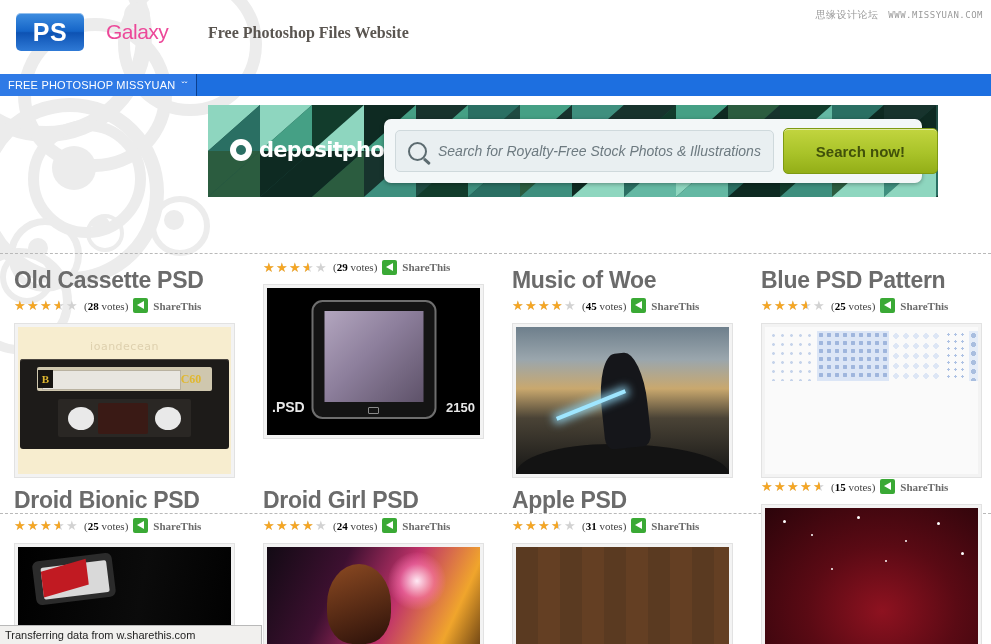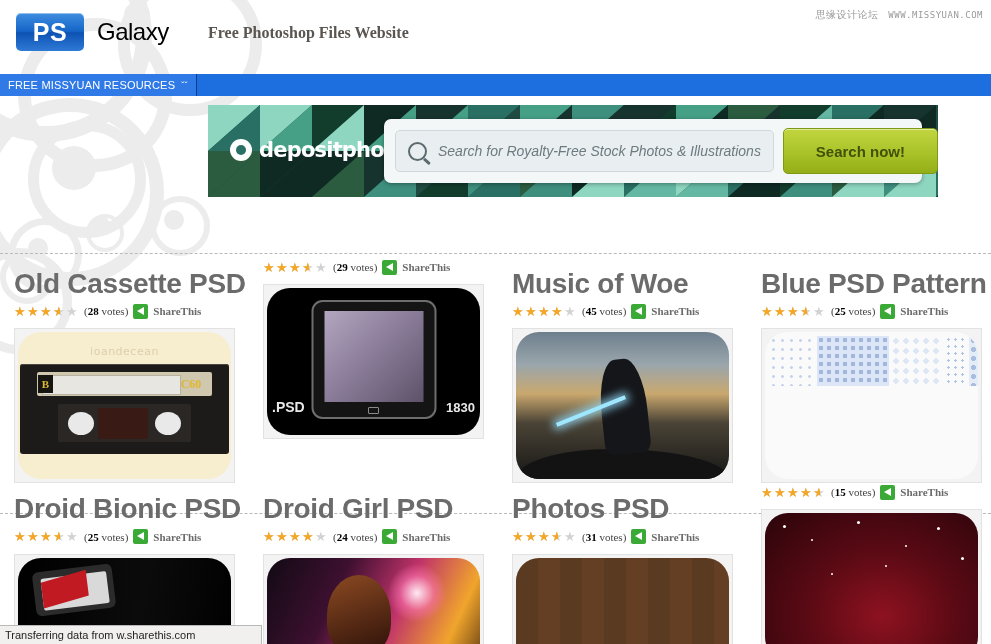--- a/index.html
+++ b/index.html
@@ -19,21 +19,21 @@
   .logo-wrap{position:absolute;left:16px;top:13px;display:flex;align-items:center;}
   .logo-ps{
     width:68px;height:38px;border-radius:5px;
     background:linear-gradient(180deg,#3f8ee0 0%,#1565c8 48%,#0d52b3 52%,#2f7ad6 100%);
     box-shadow:inset 0 1px 0 rgba(255,255,255,.45);
     display:flex;align-items:center;justify-content:center;
     color:#fff;font-weight:bold;font-size:25px;letter-spacing:.5px;
     font-family:"Liberation Sans", sans-serif;
   }
   .logo-galaxy{
-    margin-left:13px;color:#000000;font-size:24px;font-weight:normal;
+    margin-left:22px;color:#ec4899;font-size:21px;font-weight:normal;
     font-family:"Liberation Sans", sans-serif;letter-spacing:-.5px;
   }
   .tagline{
     position:absolute;left:208px;top:24px;color:#5a5550;
     font-size:16px;font-weight:bold;font-family:"Liberation Serif",serif;
   }
   .watermark{
     position:absolute;right:8px;top:8px;color:#9a9a9a;font-size:10px;
     letter-spacing:.5px;font-family:"DejaVu Sans",sans-serif;white-space:nowrap;
   }
@@ -94,21 +94,21 @@
   }
 
   
   .divider{position:absolute;left:0;width:991px;border-top:1px dashed #b9b9b9;z-index:4;}
 
   
   .grid{position:absolute;left:0;top:258px;width:991px;z-index:5;}
   .row{display:flex;}
   .cell{width:249px;box-sizing:border-box;padding:0 14px 0 14px;}
   .card-title{
-    color:#6b6b6b;font-size:28px;font-weight:bold;letter-spacing:-.3px;
+    color:#6b6b6b;font-size:23px;font-weight:bold;letter-spacing:-.3px;
     font-family:"Liberation Sans",sans-serif;margin:10px 0 3px 0;line-height:1.12;
     white-space:nowrap;cursor:pointer;
   }
   .meta{display:flex;align-items:center;gap:5px;height:18px;}
   .stars{display:inline-flex;gap:0px;}
   .star{position:relative;width:13px;height:13px;display:inline-block;}
   .star span{
     position:absolute;left:0;top:0;font-size:13px;line-height:13px;color:#d2d2d2;
     font-family:"DejaVu Sans",sans-serif;
   }
@@ -121,21 +121,21 @@
   .share-ico:after{
     content:"";position:absolute;left:3.5px;top:3px;width:0;height:0;
     border-top:4.5px solid transparent;border-bottom:4.5px solid transparent;border-right:7px solid #fff;
   }
   .share-txt{font-size:11px;font-weight:bold;color:#6b6b6b;font-family:"Liberation Serif",serif;cursor:pointer;}
 
   .thumb{
     margin-top:8px;width:221px;height:155px;box-sizing:border-box;
     background:#f3f3f3;border:1px solid #e2e2e2;padding:3px;overflow:hidden;cursor:pointer;
   }
-  .thumb-inner{width:100%;height:100%;overflow:hidden;position:relative;border-radius:23px;}
+  .thumb-inner{width:100%;height:100%;overflow:hidden;position:relative;}
 
   
   .t-cassette{background:#f7edcf;position:relative;}
   .cass-wm{position:absolute;left:50%;top:13px;transform:translateX(-50%);color:#ded0ae;font-size:11px;
     font-family:"DejaVu Sans",sans-serif;letter-spacing:.5px;}
   .cass-body{position:absolute;left:2px;top:32px;right:2px;height:90px;background:#1d1b19;border-radius:3px;
     box-shadow:inset 0 1px 0 #4a4540;}
   .cass-label{position:absolute;left:17px;top:8px;right:17px;height:24px;background:#cfc7ae;border-radius:2px;}
   .cass-label-in{position:absolute;left:22px;top:11px;right:48px;height:18px;background:#e8e6e0;border:1px solid #b9b2a0;}
   .cass-b{position:absolute;left:18px;top:11px;width:15px;height:18px;background:#171512;
@@ -227,21 +227,21 @@
   </div>
   <div class="tagline">Free Photoshop Files Website</div>
   <div class="watermark">
     <span>思缘设计论坛</span>
     <span class="wm-url">WWW.MISSYUAN.COM</span>
   </div>
 </div>
 
 <div class="navbar">
   <div class="nav-item">
-    <span>FREE MISSYUAN RESOURCES</span>
+    <span>FREE PHOTOSHOP MISSYUAN</span>
     <span class="chev">ˇˇ</span>
   </div>
 </div>
 
 <div class="banner">
   <div class="banner-tiles" id="tiles">
       <div class="tri" style="left: 0px; top: 0px; border-left: 52px solid rgb(142, 214, 191); border-bottom: 46px solid transparent;"></div>
       <div class="tri" style="left: 0px; top: 0px; border-right: 52px solid rgb(42, 111, 99); border-top: 46px solid transparent;"></div>
       <div class="tri" style="left: 52px; top: 0px; border-left: 52px solid rgb(142, 214, 191); border-bottom: 46px solid transparent;"></div>
       <div class="tri" style="left: 52px; top: 0px; border-right: 52px solid rgb(69, 160, 133); border-top: 46px solid transparent;"></div>
@@ -395,21 +395,21 @@
           <span class="share-ico"></span>
           <span class="share-txt">ShareThis</span>
         </div>
         <div class="thumb">
           <div class="thumb-inner t-ipad">
             <div class="ipad-body">
               <div class="ipad-screen"></div>
               <div class="ipad-home"></div>
             </div>
             <div class="ipad-psd">.PSD</div>
-            <div class="ipad-1440">1830</div>
+            <div class="ipad-1440">2150</div>
           </div>
         </div>
       </div>
       <div class="cell">
         <div class="card-title">Music of Woe</div>
         <div class="meta">
           <span class="stars">
             <span class="star">
               <span>★</span>
               <span class="fill" style="width: 100%;">★</span>
@@ -553,21 +553,21 @@
           <span class="share-txt">ShareThis</span>
         </div>
         <div class="thumb">
           <div class="thumb-inner t-glossy">
             <div class="gl-hair"></div>
             <div class="gl-glow"></div>
           </div>
         </div>
       </div>
       <div class="cell">
-        <div class="card-title">Photos PSD</div>
+        <div class="card-title">Apple PSD</div>
         <div class="meta">
           <span class="stars">
             <span class="star">
               <span>★</span>
               <span class="fill" style="width: 100%;">★</span>
             </span>
             <span class="star">
               <span>★</span>
               <span class="fill" style="width: 100%;">★</span>
             </span>

